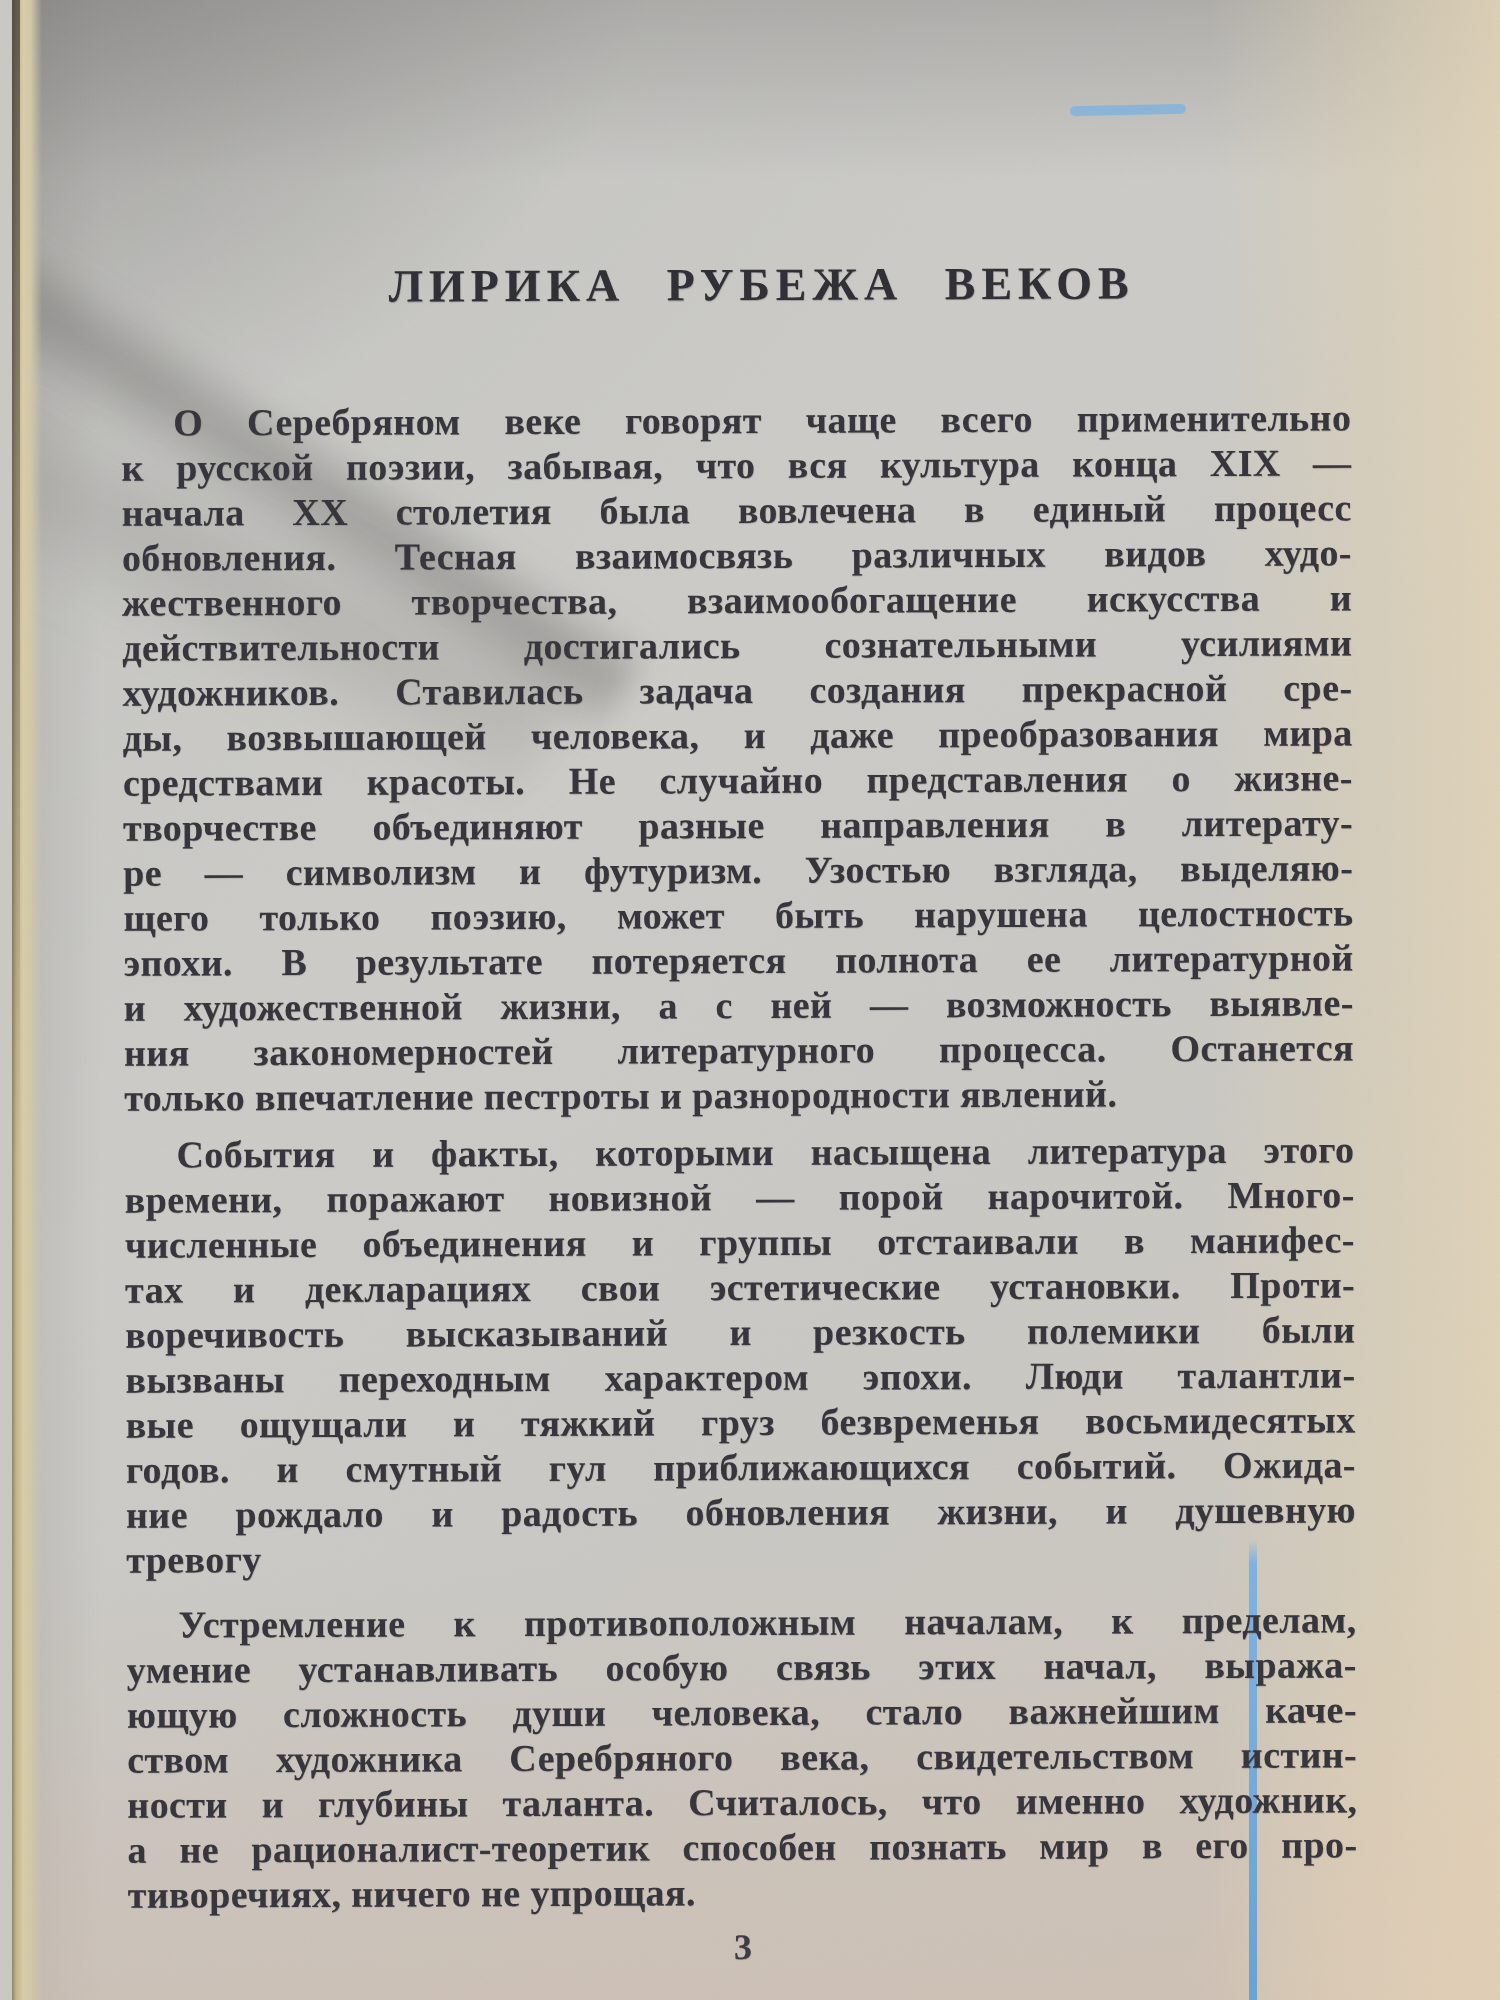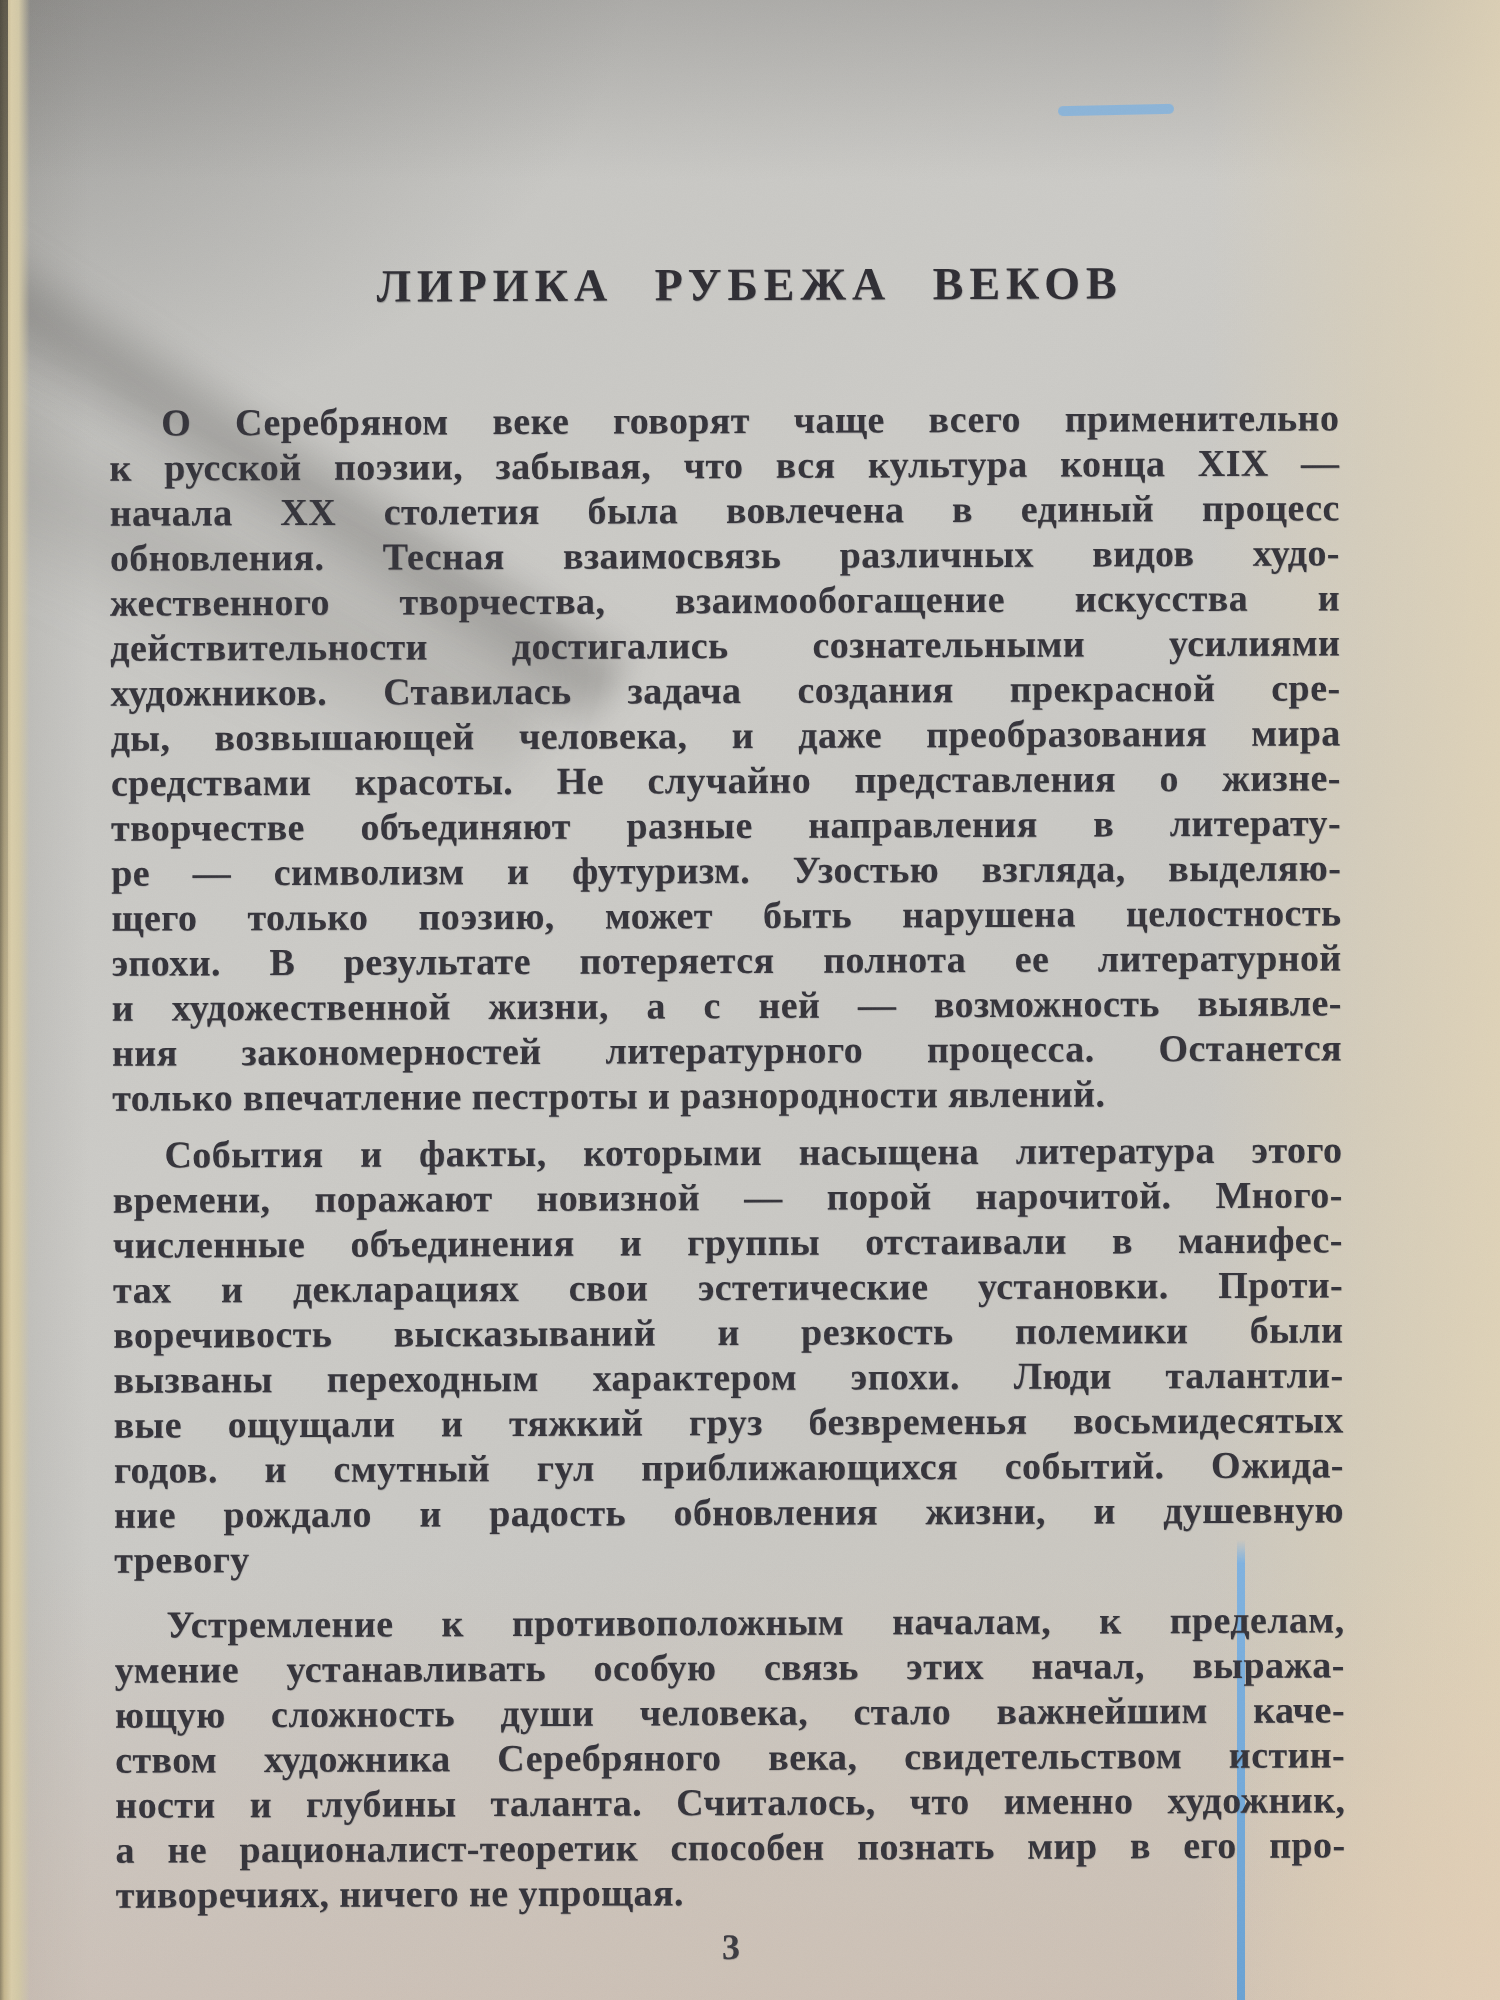--- a/index.html
+++ b/index.html
@@ -9,20 +9,21 @@
     background:#c9c8c3;position:relative;
   }
   .photo{
     position:absolute;inset:0;overflow:hidden;
     background:
       linear-gradient(to top, rgba(207,186,171,.50), rgba(207,186,171,0) 22%),
       linear-gradient(to right, rgba(120,118,112,.20) 0%, rgba(120,118,112,0) 6%),
       linear-gradient(to bottom, rgba(108,106,104,.30) 0%, rgba(108,106,104,0) 9%),
       radial-gradient(1200px 900px at -5% -4%, rgba(84,82,80,.42), rgba(84,82,80,0) 60%),
       linear-gradient(135deg, #c3c3c0 0%, #cccbc7 38%, #c9c8c4 62%, #cdc7bb 100%);
+    margin-left: 12px;
   }
   
   .crease{
     position:absolute;left:-180px;top:110px;width:980px;height:120px;
     background:linear-gradient(to bottom, rgba(0,0,0,0), rgba(92,90,88,.38) 45%, rgba(0,0,0,0));
     transform:rotate(33deg);transform-origin:0 0;filter:blur(14px);
   }
   .crease2{
     position:absolute;left:-120px;top:300px;width:780px;height:200px;
     background:linear-gradient(to bottom, rgba(0,0,0,0), rgba(110,108,104,.22) 50%, rgba(0,0,0,0));

